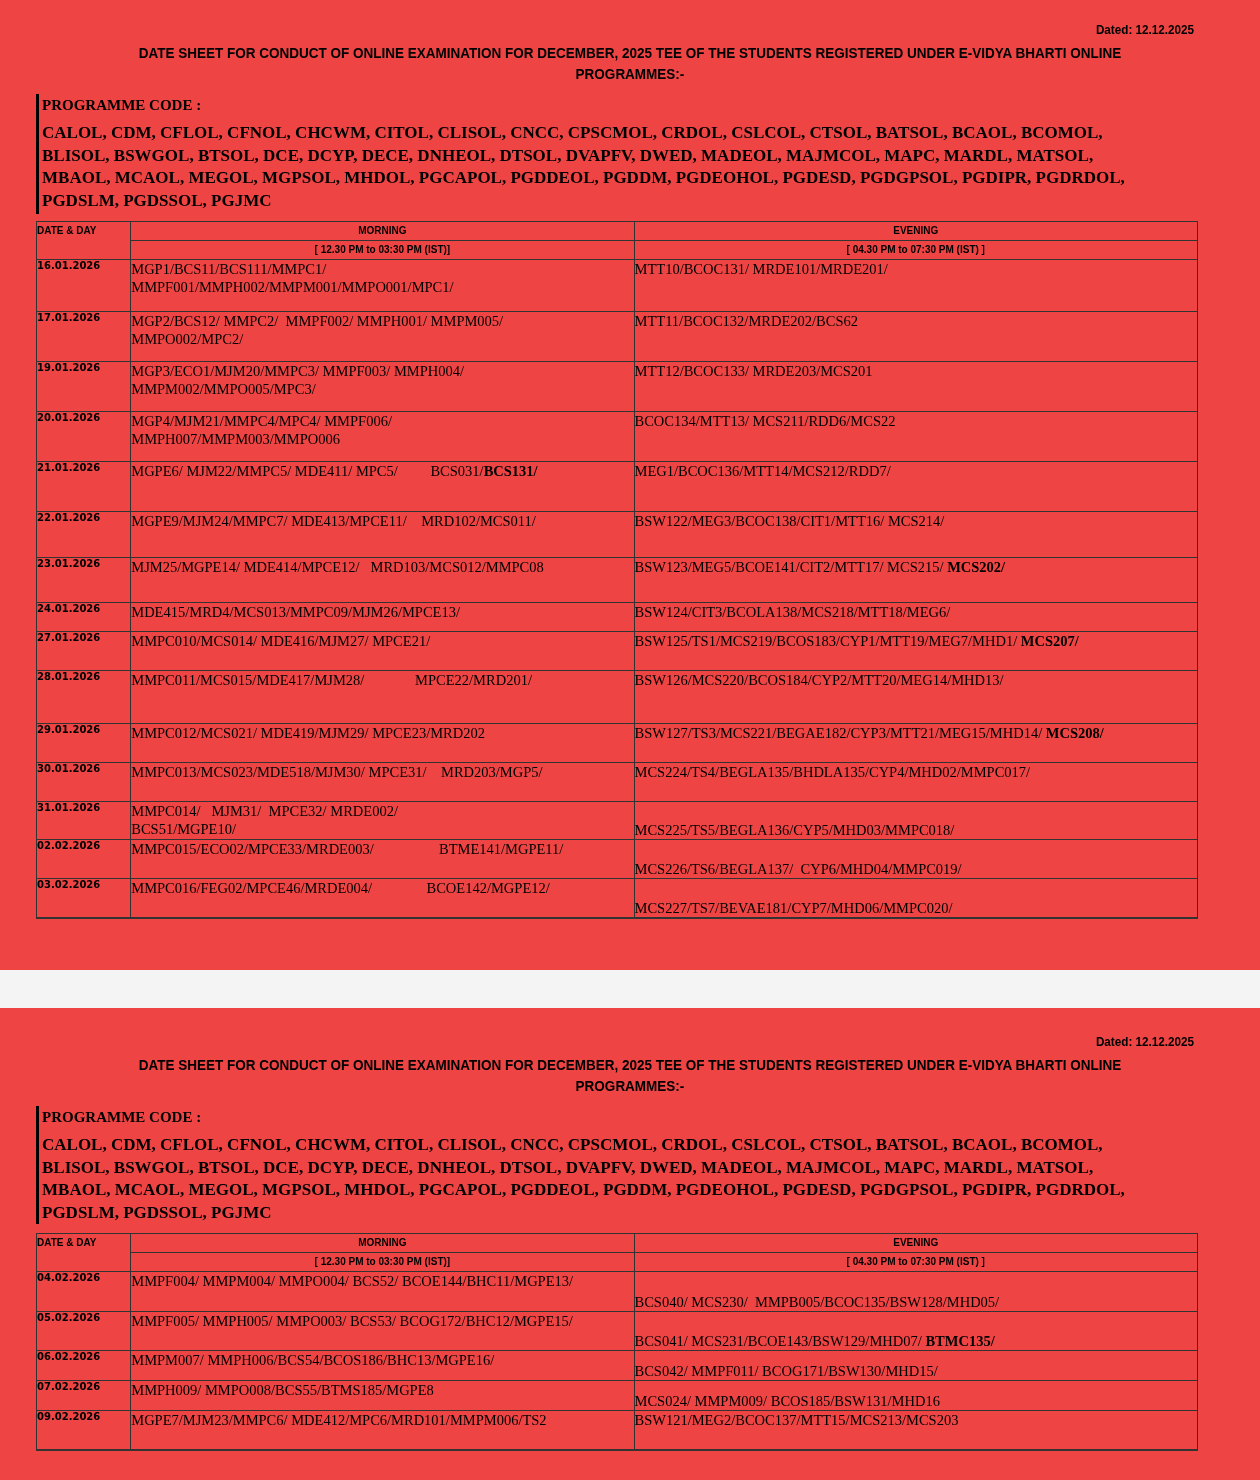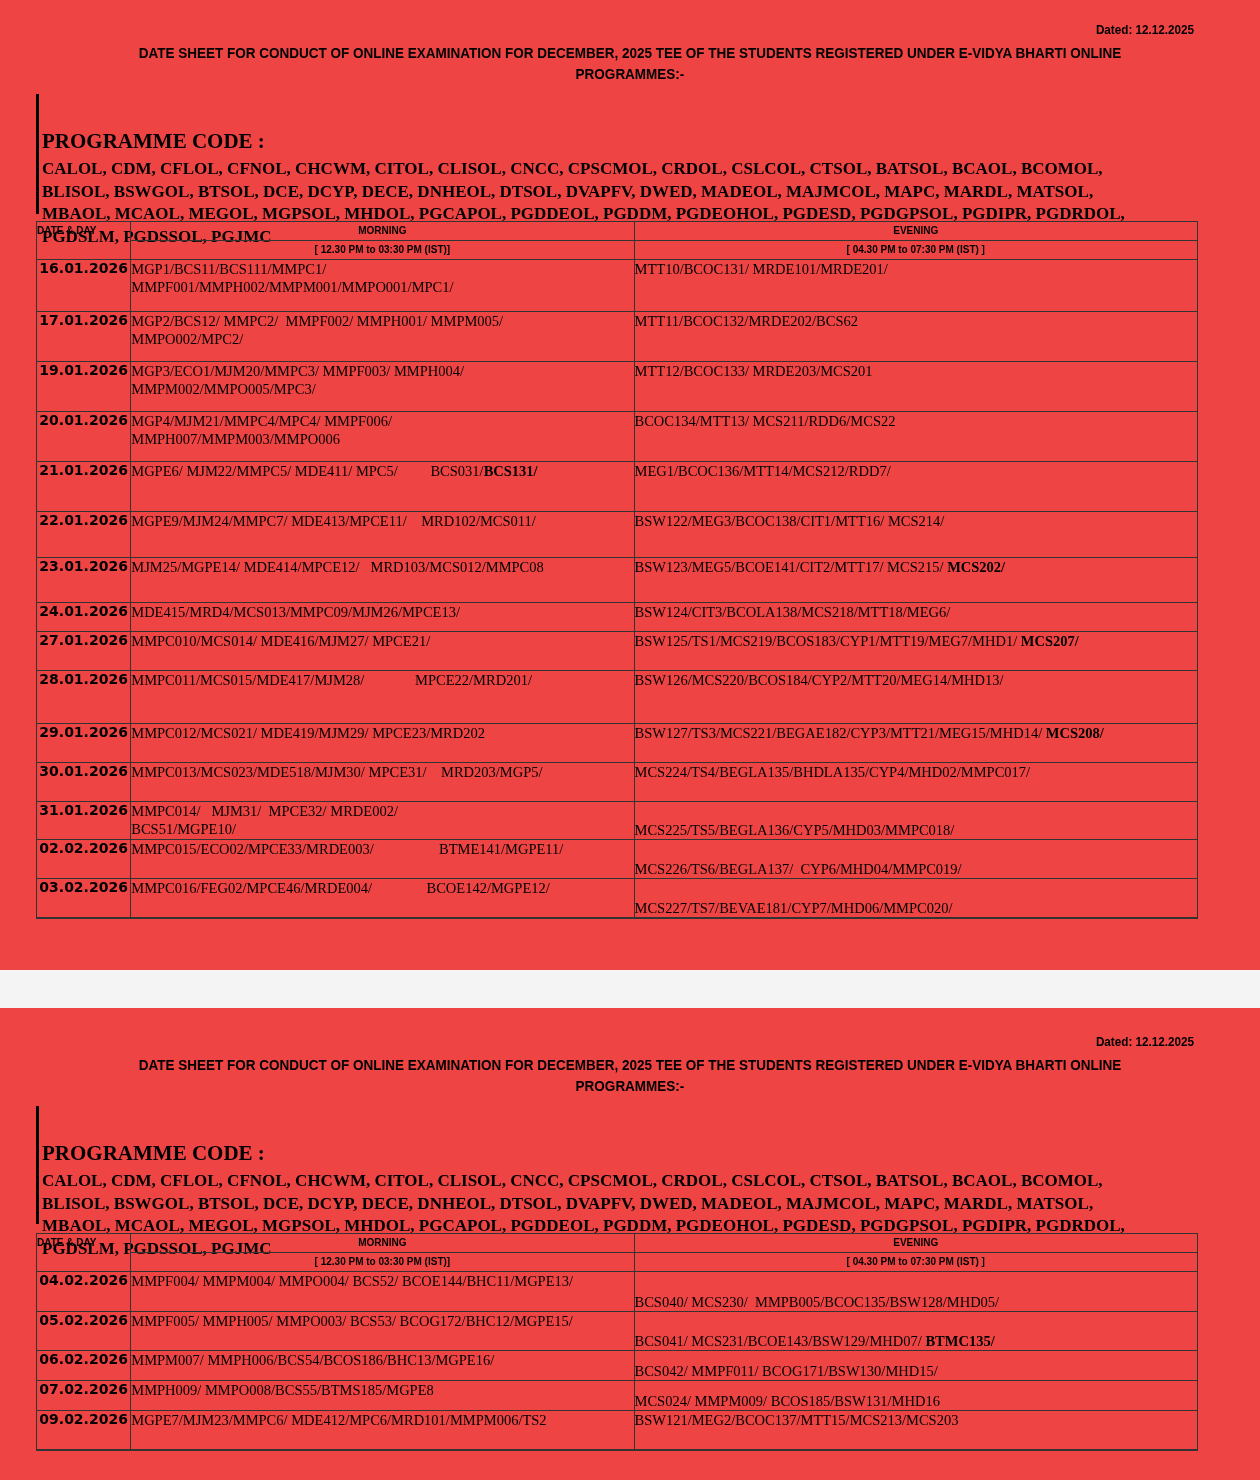--- a/index.html
+++ b/index.html
@@ -4,27 +4,27 @@
 <style>
   html, body { margin:0; padding:0; background:#ffffff; }
   body { width:1260px; height:1480px; position:relative; overflow:hidden; font-family:"Liberation Serif", serif; color:#000; }
   .page { position:absolute; left:0; width:1260px; background:#ef4444; }
   .page1 { top:0; height:970px; }
   .gap { position:absolute; left:0; top:970px; width:1260px; height:38px; background:#f4f4f4; }
   .page2 { top:1008px; height:472px; }
   .dated { position:absolute; right:66px; font-family:"Liberation Sans", sans-serif; font-weight:bold; font-size:13px; transform:scaleX(0.9); transform-origin:right; }
   .title { position:absolute; left:60px; width:1140px; text-align:center; font-family:"Liberation Sans", sans-serif; font-weight:bold; font-size:15px; line-height:21px; transform:scaleX(0.9); transform-origin:center; }
   .prog { position:absolute; left:36px; width:1160px; border-left:3px solid #000; padding-left:3px; }
-  .prog-label { font-weight:bold; font-size:21px; line-height:22px;margin-top:36px; }
+  .prog-label { font-weight:bold; font-size:15px; line-height:22px; }
   .prog-codes { font-weight:bold; font-size:17px; line-height:22.5px; margin-top:6px; }
   table.ds { position:absolute; left:36px; width:1162px; border-collapse:collapse; table-layout:fixed; }
   table.ds td, table.ds th { border:1px solid #333; padding:0; vertical-align:top; }
   th.hdr { font-family:"Liberation Sans", sans-serif; font-weight:bold; font-size:10px; text-align:center; height:18px; line-height:18px; }
   th.hdr-date { text-align:left; padding-left:3px; vertical-align:top; }
-  td.date { font-family:"DejaVu Sans", sans-serif; font-weight:bold; font-size:14px; text-align:center; vertical-align:middle; }
+  td.date { font-family:"DejaVu Sans", sans-serif; font-weight:bold; font-size:10px; vertical-align:middle; }
   td.code { font-size:14.5px; line-height:18px; padding-left:2px; white-space:pre-wrap; }
   td.code.bottom { vertical-align:bottom; }
   td.code b { font-weight:bold; }
   .c-date { width:94px; }
   .c-morn { width:502px; }
   .c-eve { width:562px; }
   .table-bottom { border-bottom:2px solid #333 !important; }
 </style>
 </head>
 <body>

